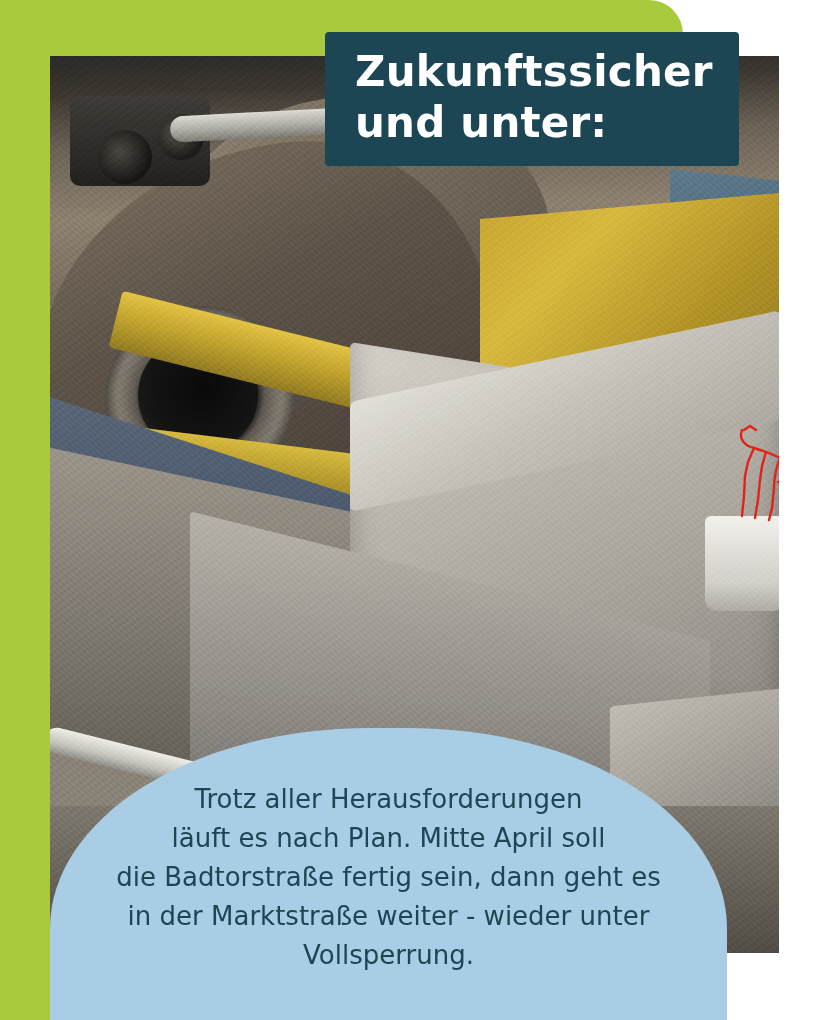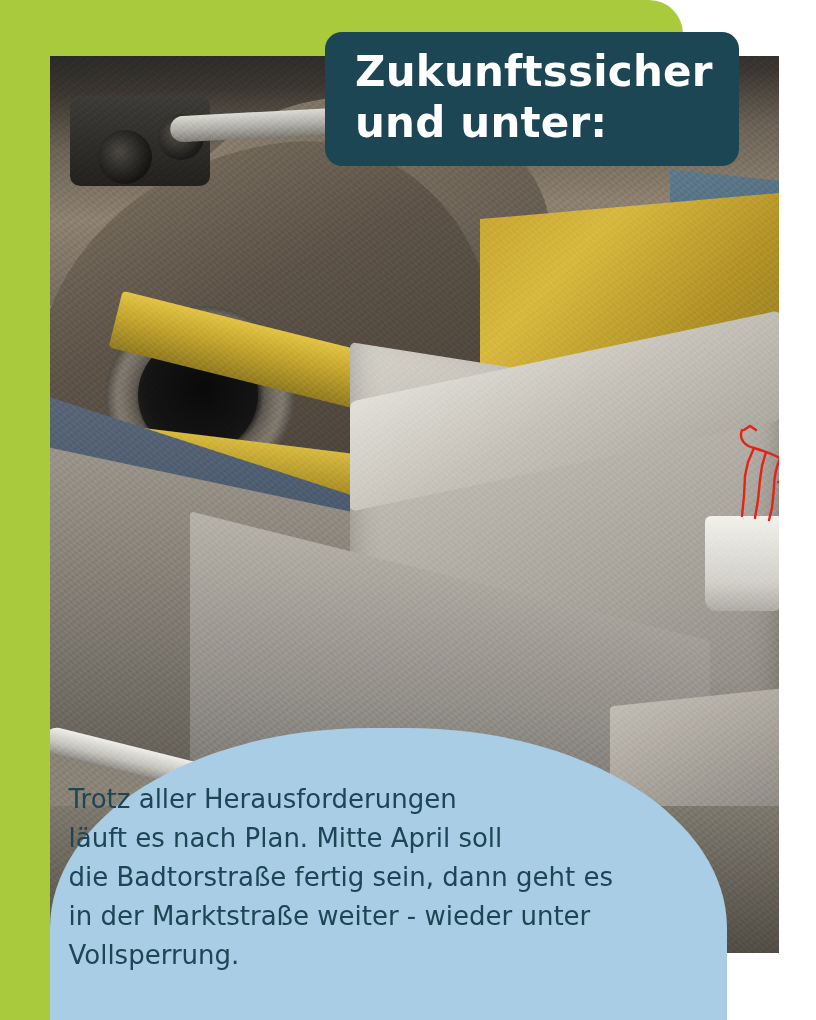--- a/index.html
+++ b/index.html
@@ -195,21 +195,21 @@
       repeating-linear-gradient(-37deg, rgba(255,255,255,.02) 0 3px, rgba(0,0,0,.025) 3px 6px);
     mix-blend-mode: overlay;
   }
 
   
   .title-banner {
     position: absolute;
     left: 325px;
     top: 32px;
     background: #1c4654;
-    border-radius: 17px;
+    border-radius: 4px;
     padding: 14px 26px 18px 30px;
     color: #ffffff;
   }
   .title-line {
     font-family: "DejaVu Sans", sans-serif;
     font-weight: bold;
     font-size: 42px;
     line-height: 1.22;
     letter-spacing: .2px;
     white-space: nowrap;
@@ -229,20 +229,21 @@
   .caption-dome {
     position: absolute;
     left: 50px;
     bottom: 0;
     width: 677px;
     height: 292px;
     background: #a8cde4;
     border-top-left-radius: 320px 200px;
     border-top-right-radius: 320px 200px;
     color: #1c4654;
+    text-align: center;
   }
   .caption-text {
     position: absolute;
     left: 50%;
     transform: translateX(-50%);
     top: 52px;
     width: 640px;
     font-family: "DejaVu Sans", sans-serif;
     font-size: 26px;
     line-height: 1.5;

